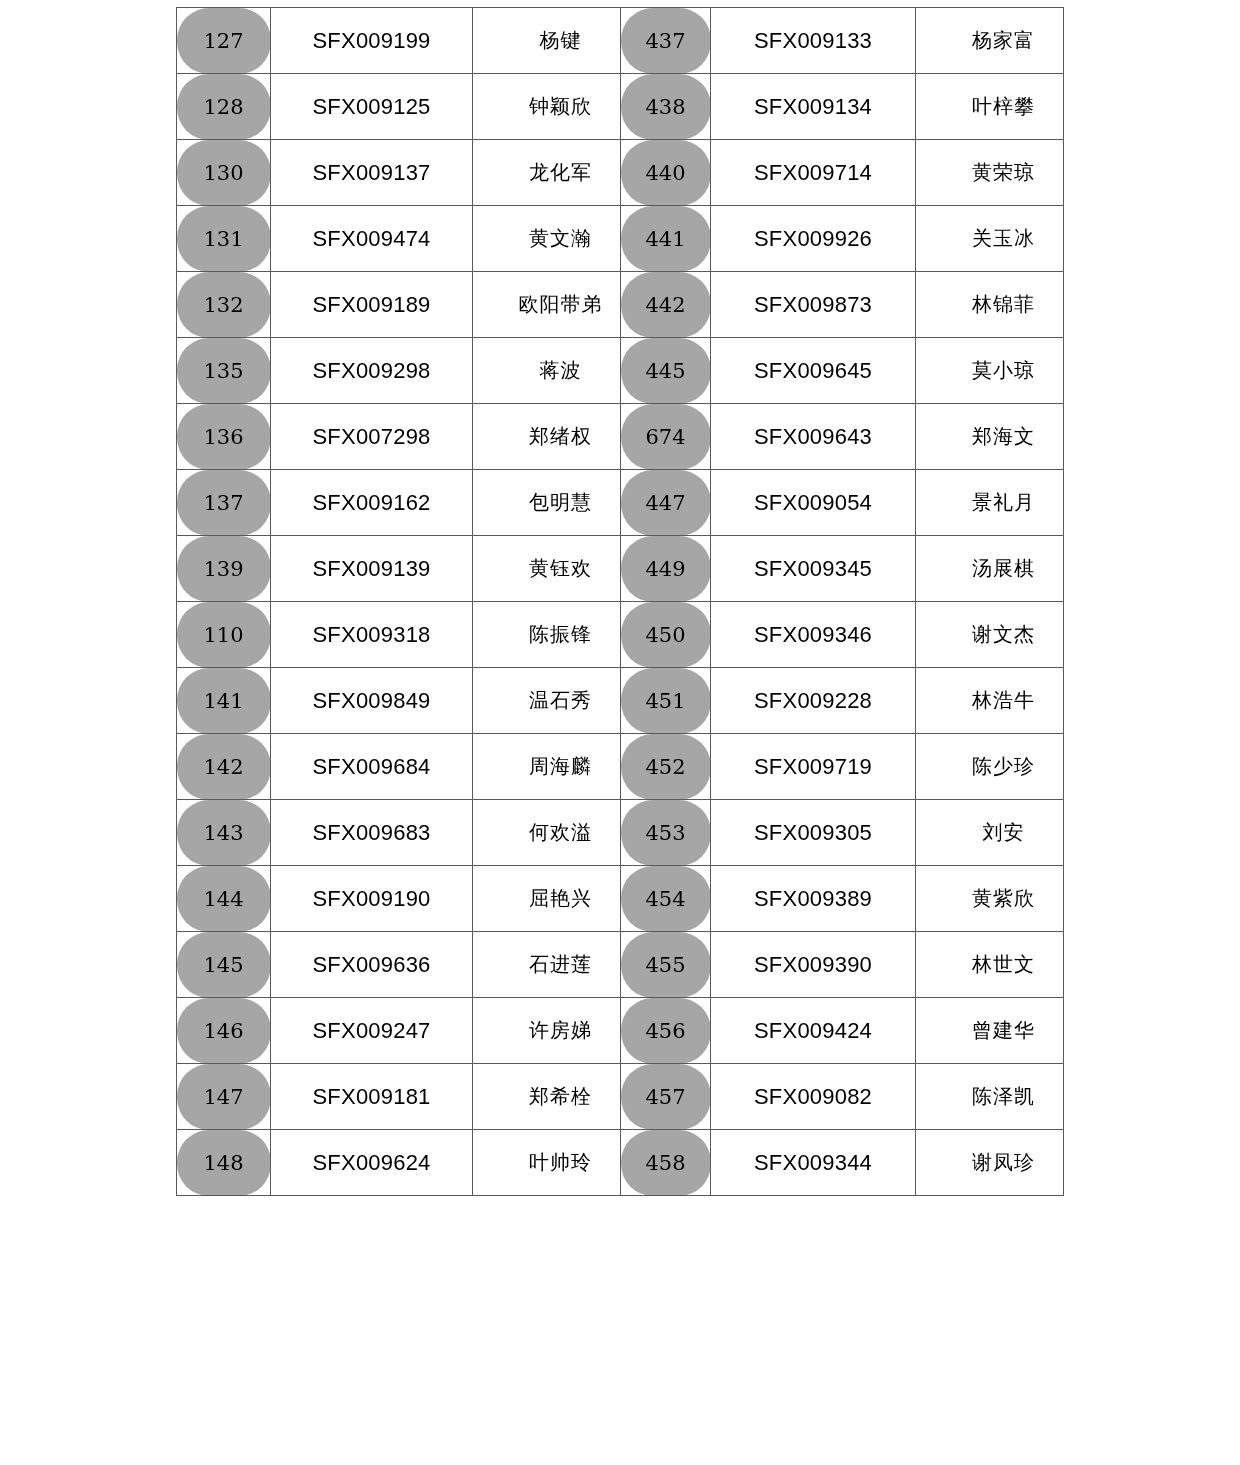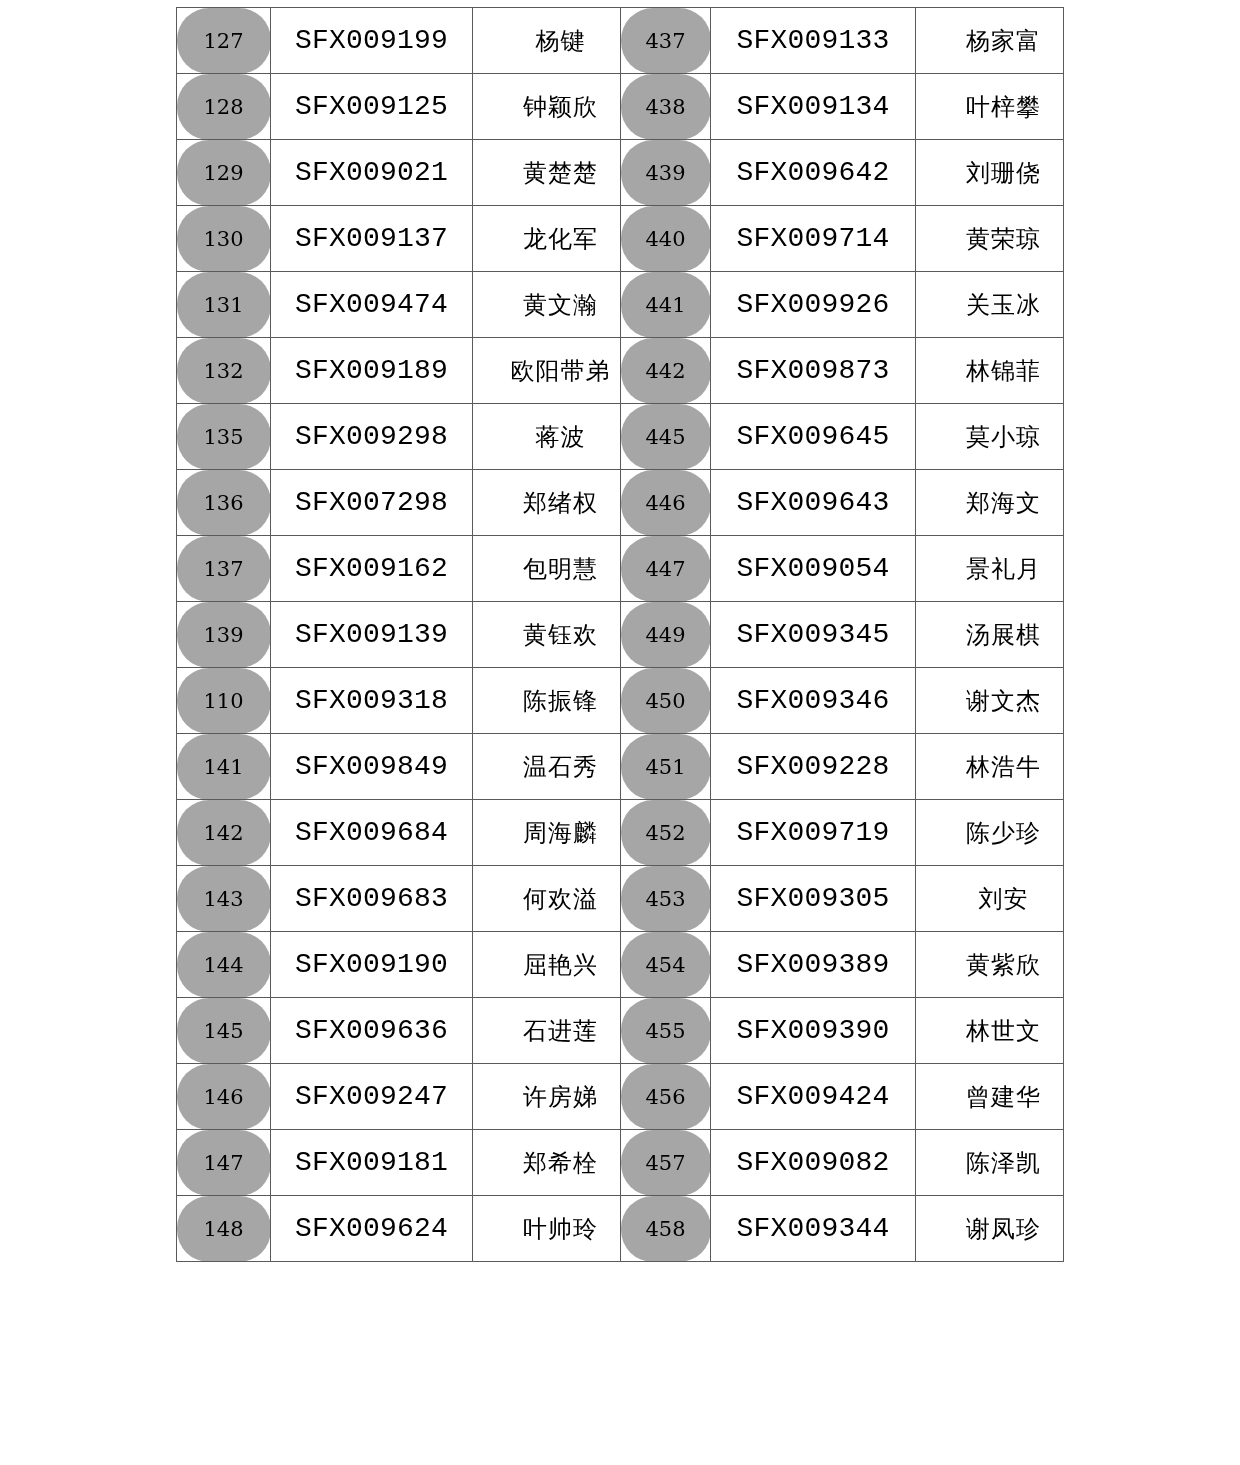--- a/index.html
+++ b/index.html
@@ -31,27 +31,27 @@
       border: 1px solid #5a5a5a;
       font-size: 21px;
       white-space: nowrap;
     }
     #roster-table td.seq {
       background: #a6a6a6;
       font-family: "DejaVu Serif", "Liberation Serif", serif;
       border-radius: 32px;
     }
     #roster-table td.code {
-      font-family: Liberation Mono, monospace;
-      font-size: 28px;
+      font-family: Liberation Sans, sans-serif;
+      font-size: 22px;
       letter-spacing: 0.2px;
     }
     #roster-table td.name {
       font-family: Liberation Sans, sans-serif;
-      font-size: 24px;
+      font-size: 20px;
       letter-spacing: 1px;
       padding-left: 28px;
     }
     col.c-seq-l { width: 94px; }
     col.c-code-l { width: 202px; }
     col.c-name-l { width: 148px; }
     col.c-seq-r { width: 90px; }
     col.c-code-r { width: 205px; }
     col.c-name-r { width: 148px; }
   </style>
@@ -78,28 +78,20 @@
       </tr>
       <tr>
         <td class="seq">128</td>
         <td class="code">SFX009125</td>
         <td class="name">钟颖欣</td>
         <td class="seq">438</td>
         <td class="code">SFX009134</td>
         <td class="name">叶梓攀</td>
       </tr>
       <tr>
-        <td class="seq">129</td>
-        <td class="code">SFX009021</td>
-        <td class="name">黄楚楚</td>
-        <td class="seq">439</td>
-        <td class="code">SFX009642</td>
-        <td class="name">刘珊侥</td>
-      </tr>
-      <tr>
         <td class="seq">130</td>
         <td class="code">SFX009137</td>
         <td class="name">龙化军</td>
         <td class="seq">440</td>
         <td class="code">SFX009714</td>
         <td class="name">黄荣琼</td>
       </tr>
       <tr>
         <td class="seq">131</td>
         <td class="code">SFX009474</td>
@@ -121,21 +113,21 @@
         <td class="code">SFX009298</td>
         <td class="name">蒋波</td>
         <td class="seq">445</td>
         <td class="code">SFX009645</td>
         <td class="name">莫小琼</td>
       </tr>
       <tr>
         <td class="seq">136</td>
         <td class="code">SFX007298</td>
         <td class="name">郑绪权</td>
-        <td class="seq">446</td>
+        <td class="seq">674</td>
         <td class="code">SFX009643</td>
         <td class="name">郑海文</td>
       </tr>
       <tr>
         <td class="seq">137</td>
         <td class="code">SFX009162</td>
         <td class="name">包明慧</td>
         <td class="seq">447</td>
         <td class="code">SFX009054</td>
         <td class="name">景礼月</td>

